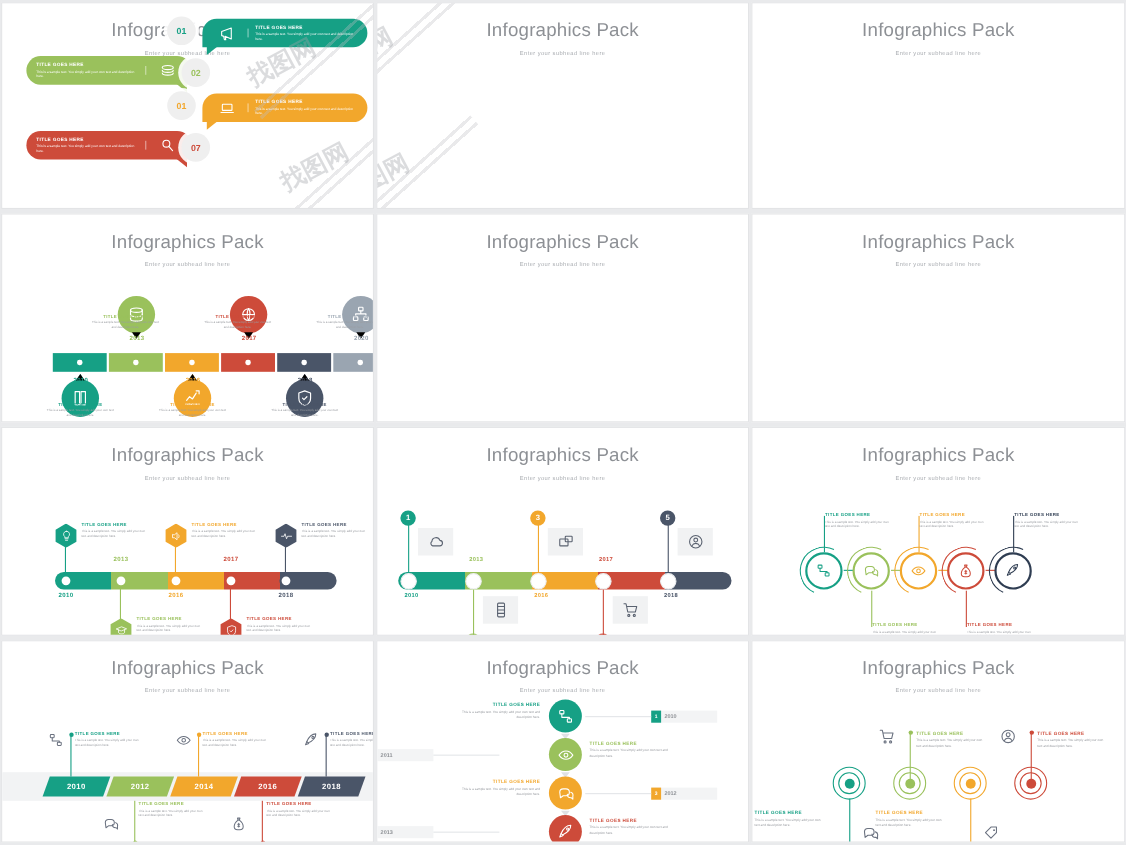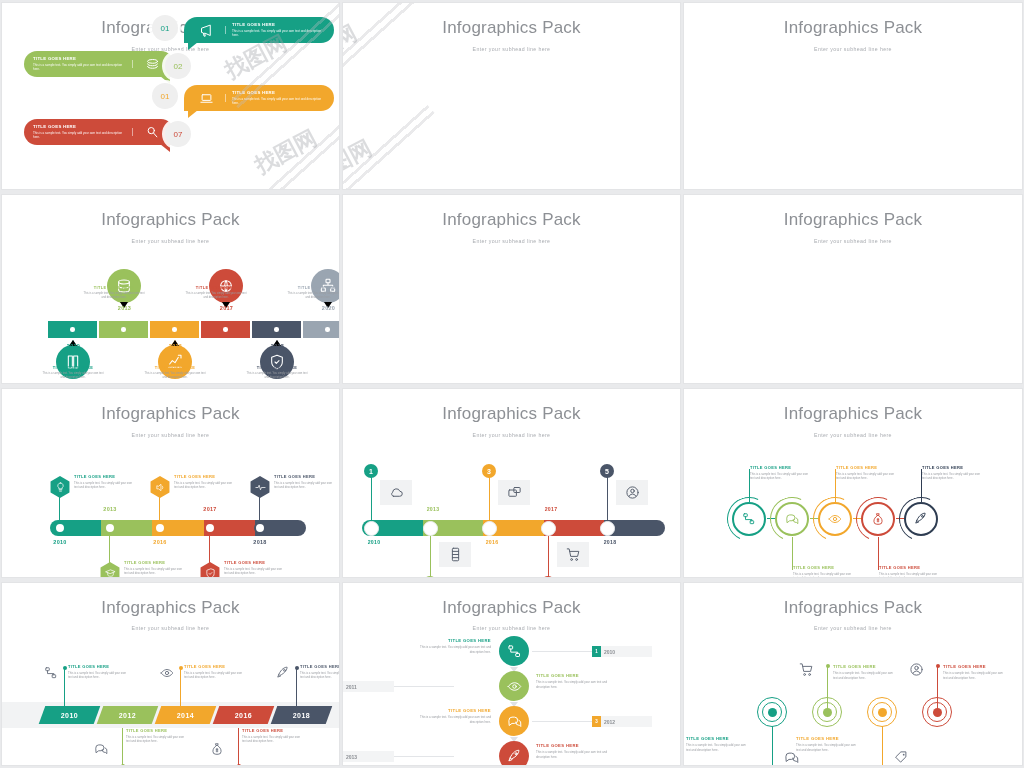--- a/index.html
+++ b/index.html
@@ -61,21 +61,21 @@
   .body-txt { font-size: 3.2px; color:#9a9da2; line-height: 1.55; }
   .yr { font-size: 6.5px; font-weight: bold; letter-spacing: .3px; }
 
   .ico svg { display:block; }
 
   
   .bub { position:absolute; height: 26px; border-radius: 13px; display:flex; align-items:center; }
   .numcirc {
     position:absolute; width:26px; height:26px; border-radius:50%;
     background:#efefef; display:flex; align-items:center; justify-content:center;
-    font-size:8px; font-weight:normal;
+    font-size:8px; font-weight:bold;
     box-shadow: 0 0 0 3px rgba(255,255,255,.9);
     text-align: right;
   }
   .bub-txt { flex:1; padding: 0 5px; }
 
   
   .seg { position:absolute; height:17px; display:flex; align-items:center; justify-content:center; }
   .seg i { width:4.5px; height:4.5px; border-radius:50%; background:#fff; }
   .bigcirc { position:absolute; width:34px; height:34px; border-radius:50%;
              display:flex; align-items:center; justify-content:center; }

